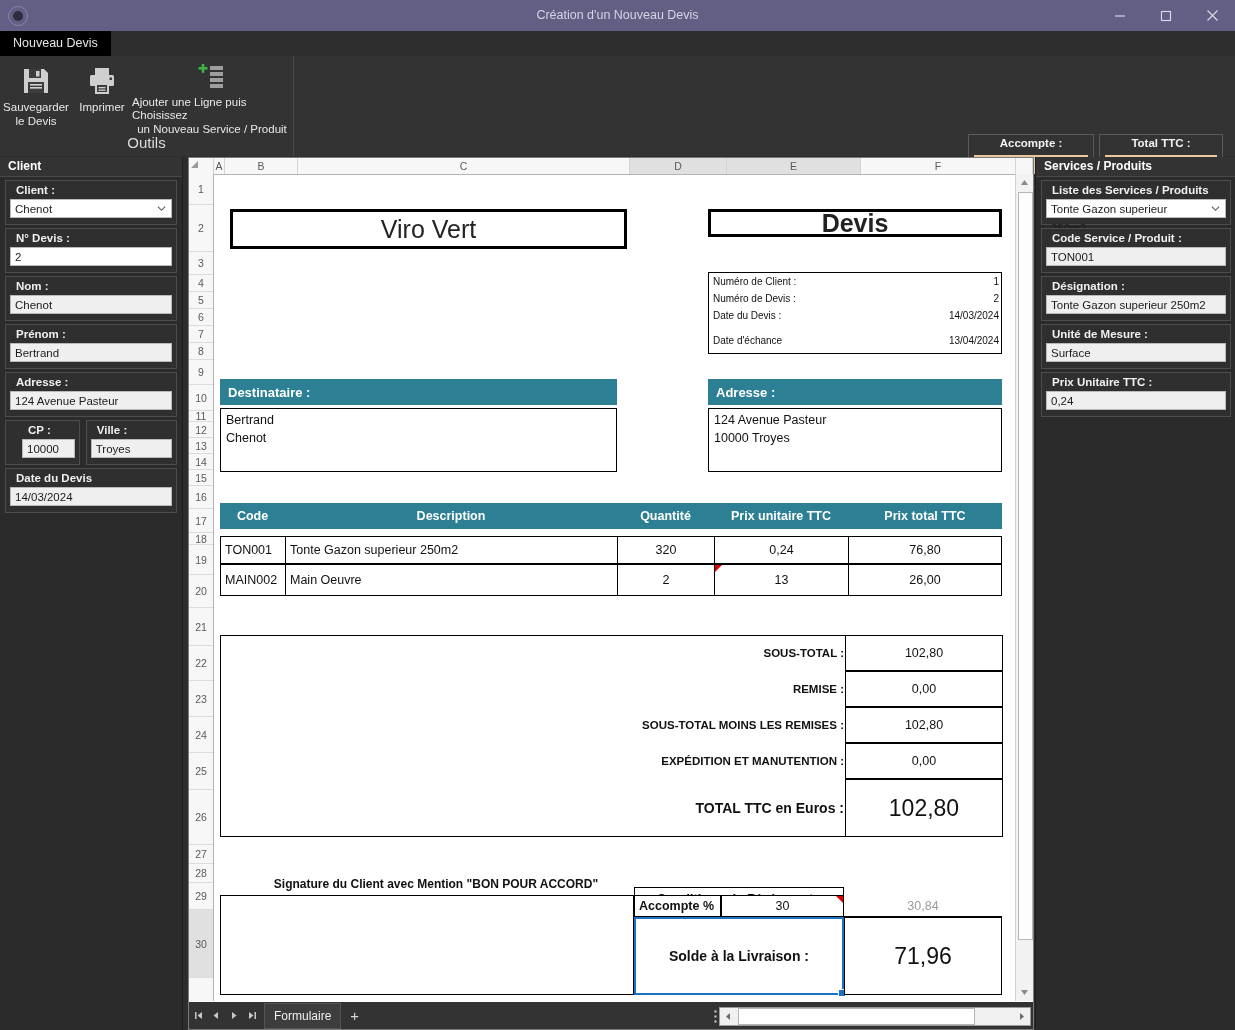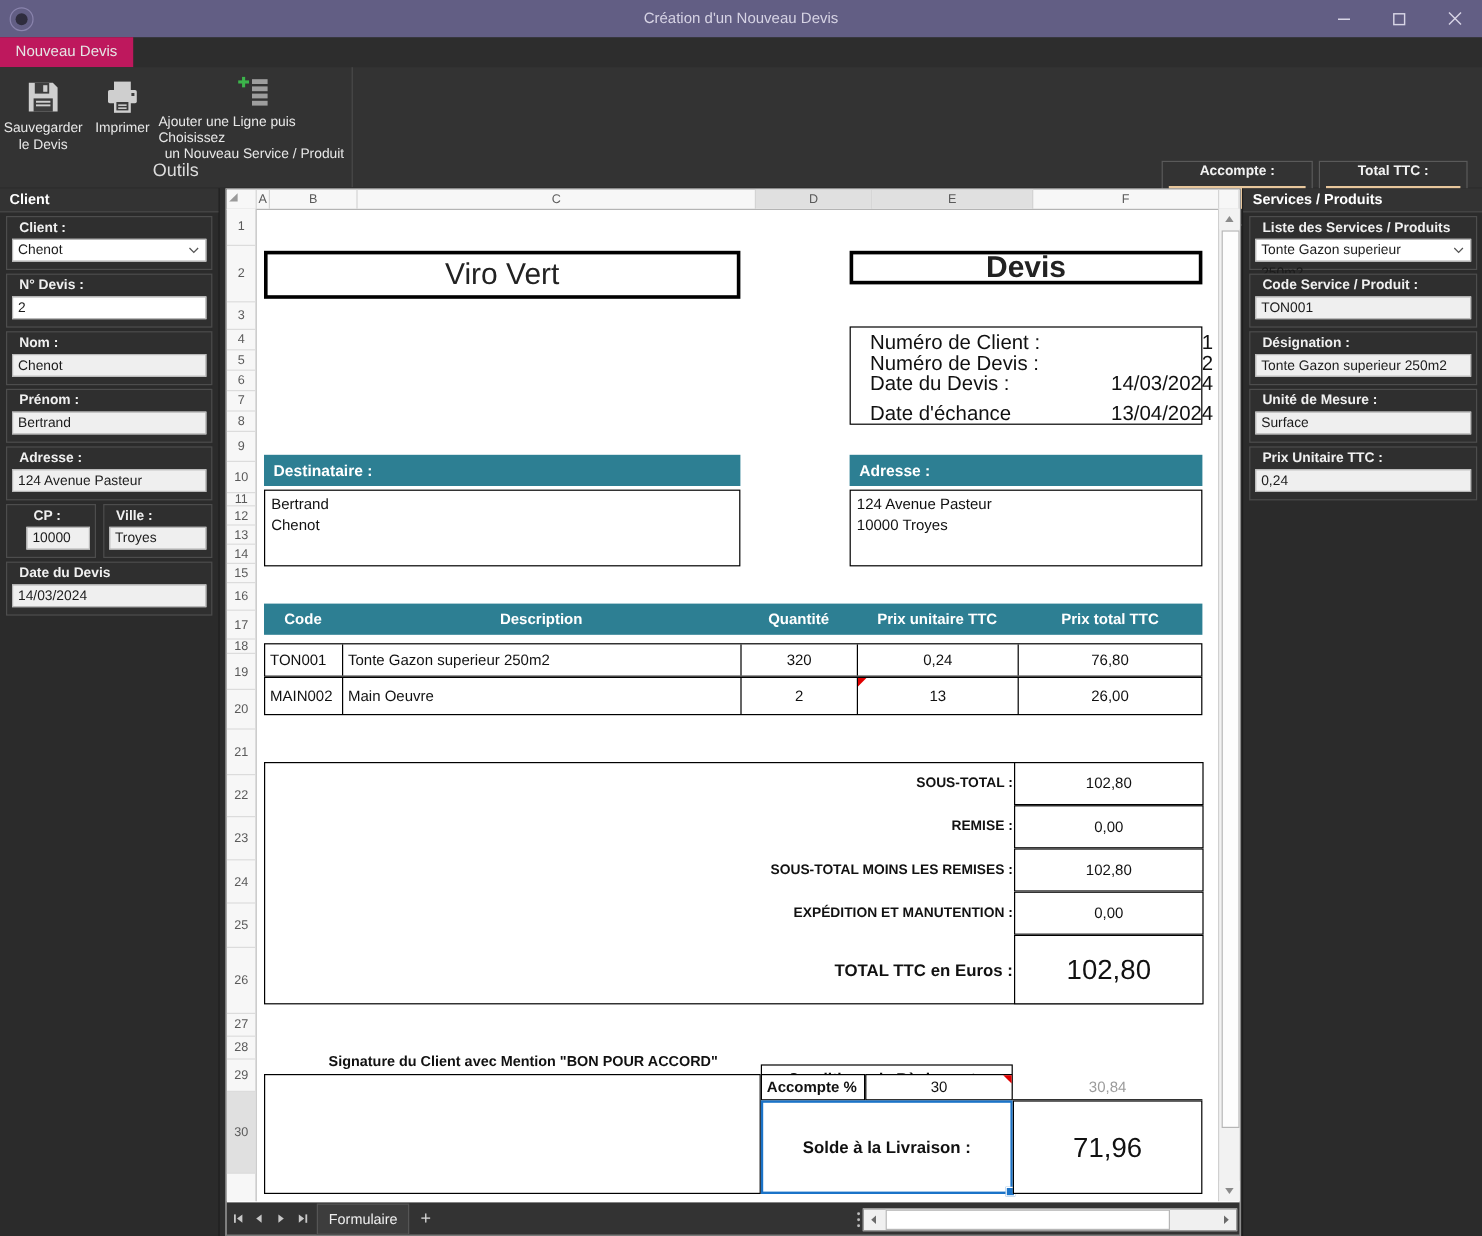--- a/index.html
+++ b/index.html
@@ -34,21 +34,21 @@
   .win-btn {
     width: 46px; height: 31px; display: flex; align-items: center; justify-content: center;
     color: #d8d5e6;
   }
   .win-btn svg { display: block; }
 
   
   .ribbon-tabs { position: absolute; left: 0; top: 31px; height: 25px; }
   .ribbon-tab {
     display: inline-block; height: 25px; line-height: 25px;
-    padding: 0 13px; background: #be185d; color: #e6e6e6; font-size: 12.5px;
+    padding: 0 13px; background: #000000; color: #e6e6e6; font-size: 12.5px;
   }
 
   
   .ribbon {
     position: absolute; left: 0; top: 56px; width: 1235px; height: 100px;
     background: #333333;
   }
   .ribbon-group {
     position: absolute; left: 0; top: 0; width: 293px; height: 100px;
     border-right: 1px solid #4a4a4a;
@@ -164,21 +164,21 @@
 
   .bigbox { border: 3px solid #000; background: #fff;
     display: flex; align-items: center; justify-content: center;
     font-size: 25px; color: #222; }
   .thinbox { border: 1px solid #000; background: #fff; }
   .addr-lines { padding: 3px 5px; font-size: 12.5px; line-height: 17.5px; color: #111; }
   .teal-head {
     background: #2d7f93; color: #fff; font-size: 13px; font-weight: bold;
     display: flex; align-items: center; padding-left: 8px;
   }
-  .kv { position: absolute; font-size: 17px; color: #111; margin-left: 12px; }
+  .kv { position: absolute; font-size: 10px; color: #111; }
   .kv.r { text-align: right; }
 
   
   .tbl-head {
     background: #2d7f93; color: #fff; font-size: 12.5px; font-weight: bold;
     display: flex; align-items: center;
   }
   .tbl-head .c { text-align: center; }
   .trow { border: 1px solid #000; box-sizing: border-box; display: flex; background: #fff; }
   .trow .cell {
@@ -462,21 +462,21 @@
       <div class="rh" style="height:37px;">25</div>
       <div class="rh" style="height:55px;">26</div>
       <div class="rh" style="height:19px;">27</div>
       <div class="rh" style="height:19px;">28</div>
       <div class="rh" style="height:27px;">29</div>
       <div class="rh sel" style="height:68px;">30</div>
     </div>
 
     <div class="grid">
 
-      <div class="cellbox bigbox" style="left:6px; top:34px; width:397px; height:40px;">
+      <div class="cellbox bigbox" style="left:16px; top:34px; width:397px; height:40px;">
         <span>Viro Vert</span>
       </div>
 
       <div class="cellbox bigbox" style="left:494px; top:34px; width:294px; height:28px;">
         <span style="font-weight:bold;">Devis</span>
       </div>
 
 
       <div class="cellbox thinbox" style="left:494px; top:97px; width:294px; height:82px;">
         <div class="kv" style="left:4px; top:3px;">Numéro de Client :</div>

